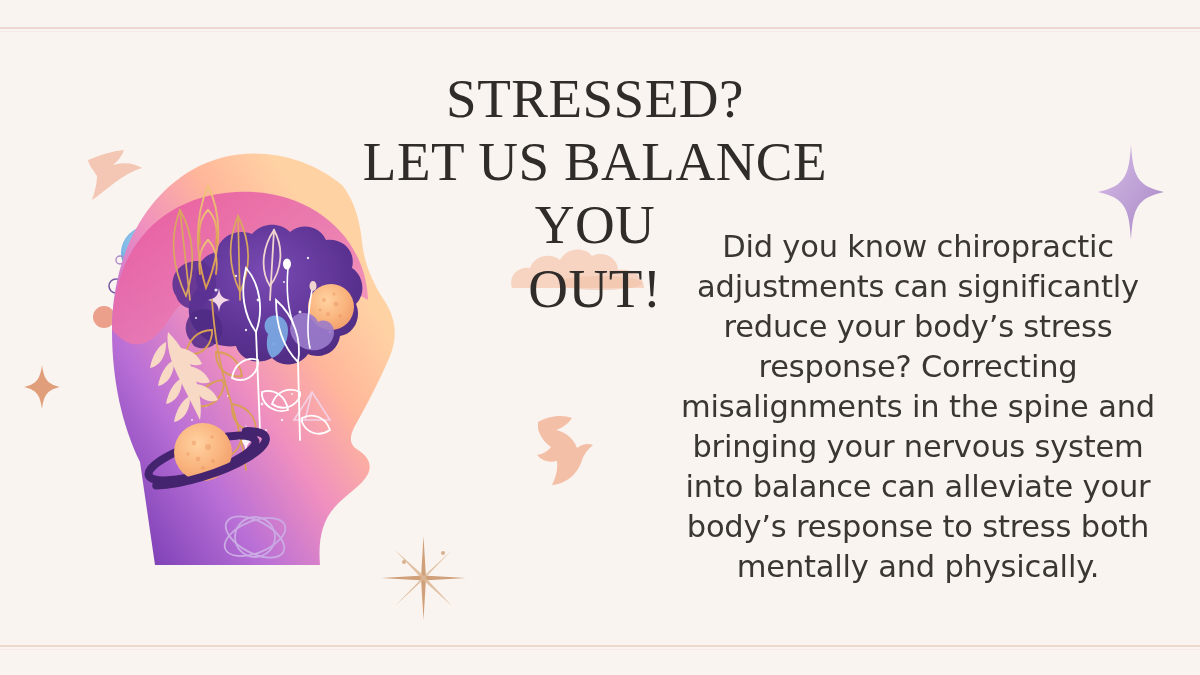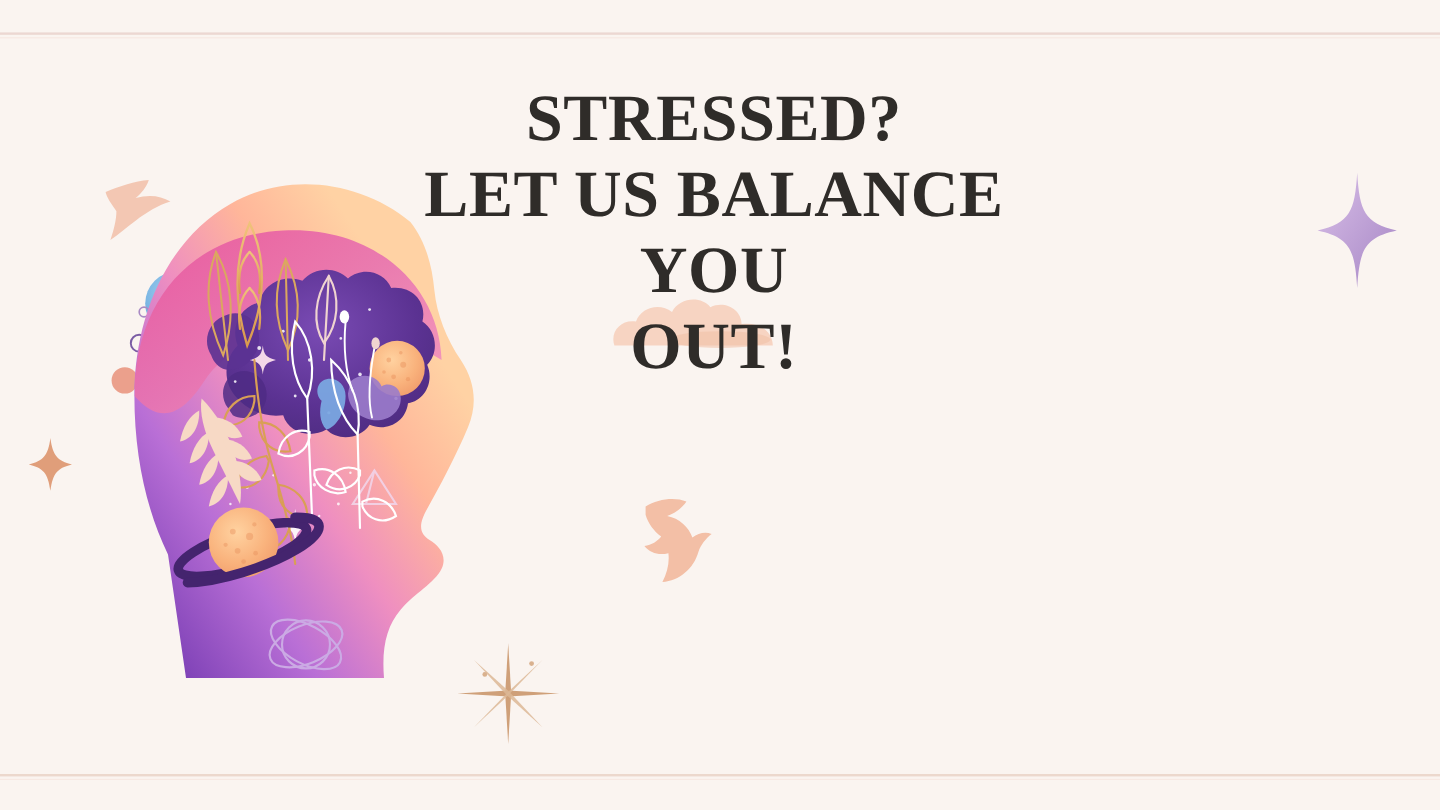--- a/index.html
+++ b/index.html
@@ -38,21 +38,21 @@
     left: 300px;
     top: 30px;
     width: 590px;
     text-align: center;
     font-family: "Liberation Serif", "DejaVu Serif", serif;
     font-size: 55px;
     line-height: 1.15;
     letter-spacing: 0.5px;
     color: #2f2c29;
     white-space: pre-line;
-    font-weight: 700;
+    font-weight: 400;
   }
 
   
   .bodycopy {
     position: absolute;
     left: 672px;
     top: 196px;
     width: 492px;
     text-align: center;
     font-family: "DejaVu Sans", "Liberation Sans", sans-serif;
@@ -412,14 +412,15 @@
 
   <div class="rule rule-top"></div>
   <div class="rule rule-top2"></div>
   <div class="rule rule-bot"></div>
   <div class="rule rule-bot2"></div>
 
   <h1 class="headline">STRESSED?
 LET US BALANCE YOU
 OUT!</h1>
 
+  <p class="bodycopy">Did you know chiropractic adjustments can significantly reduce your body’s stress response? Correcting misalignments in the spine and bringing your nervous system into balance can alleviate your body’s response to stress both mentally and physically.</p>
 
 </div>
 
 </body></html>

